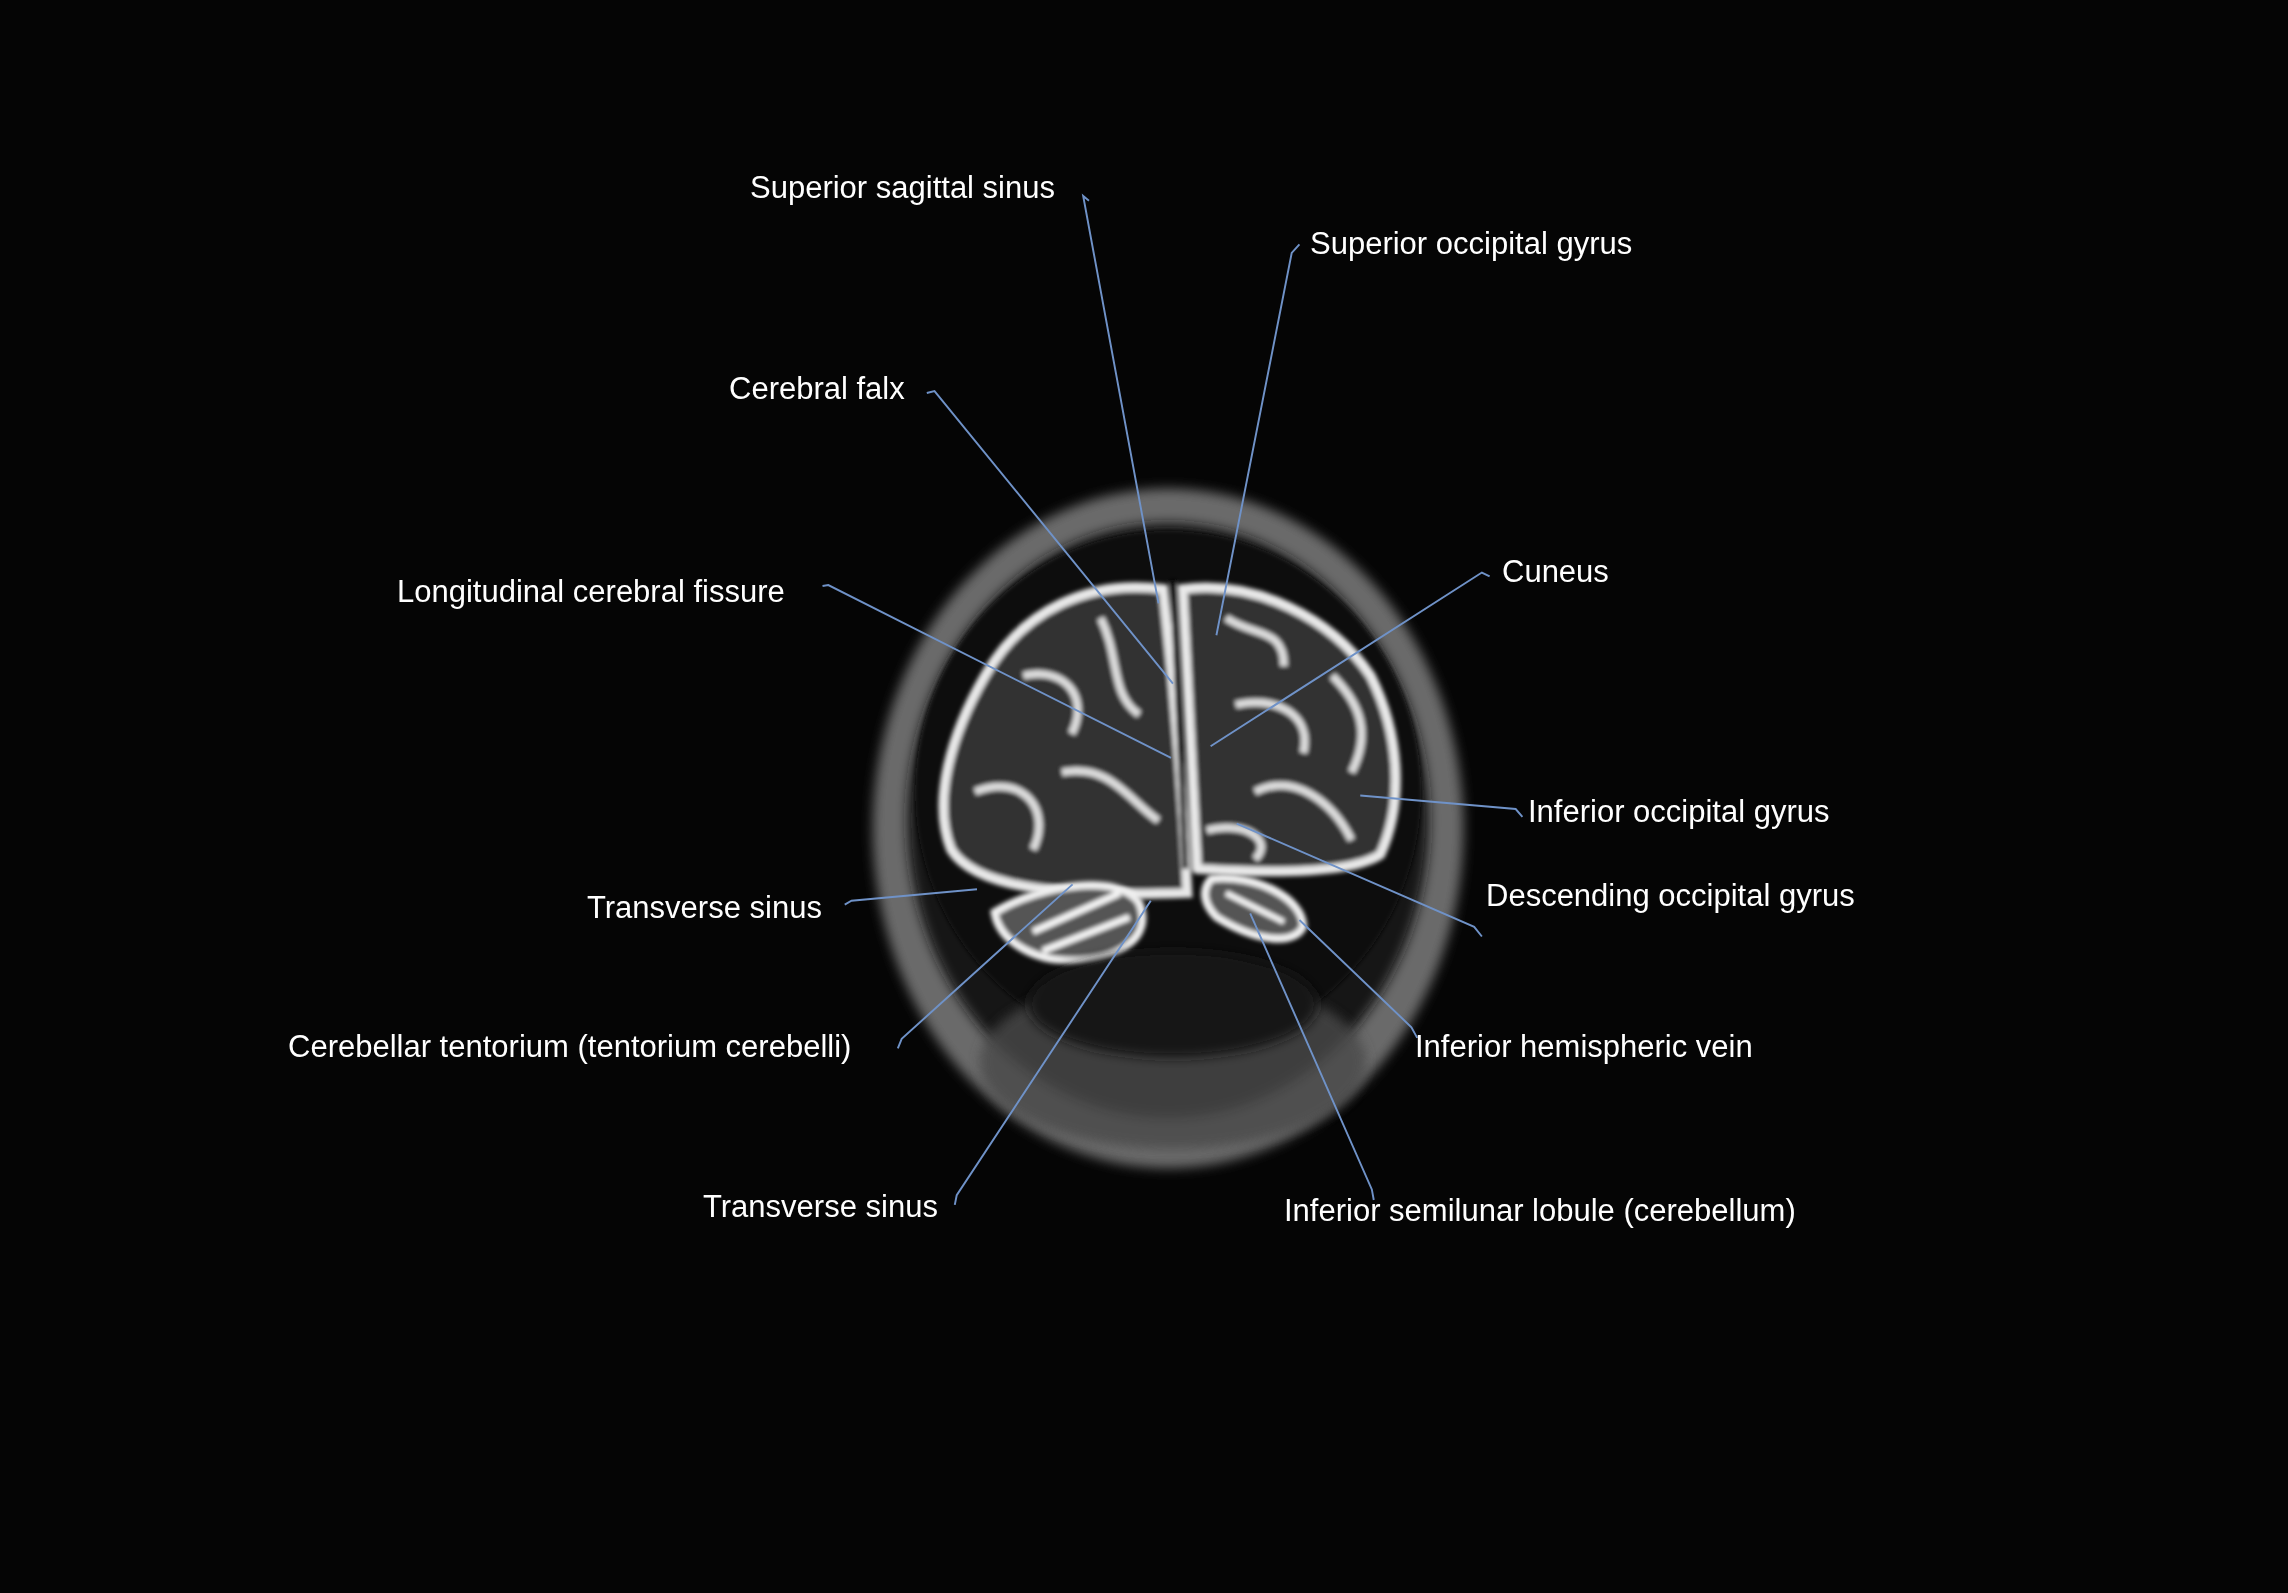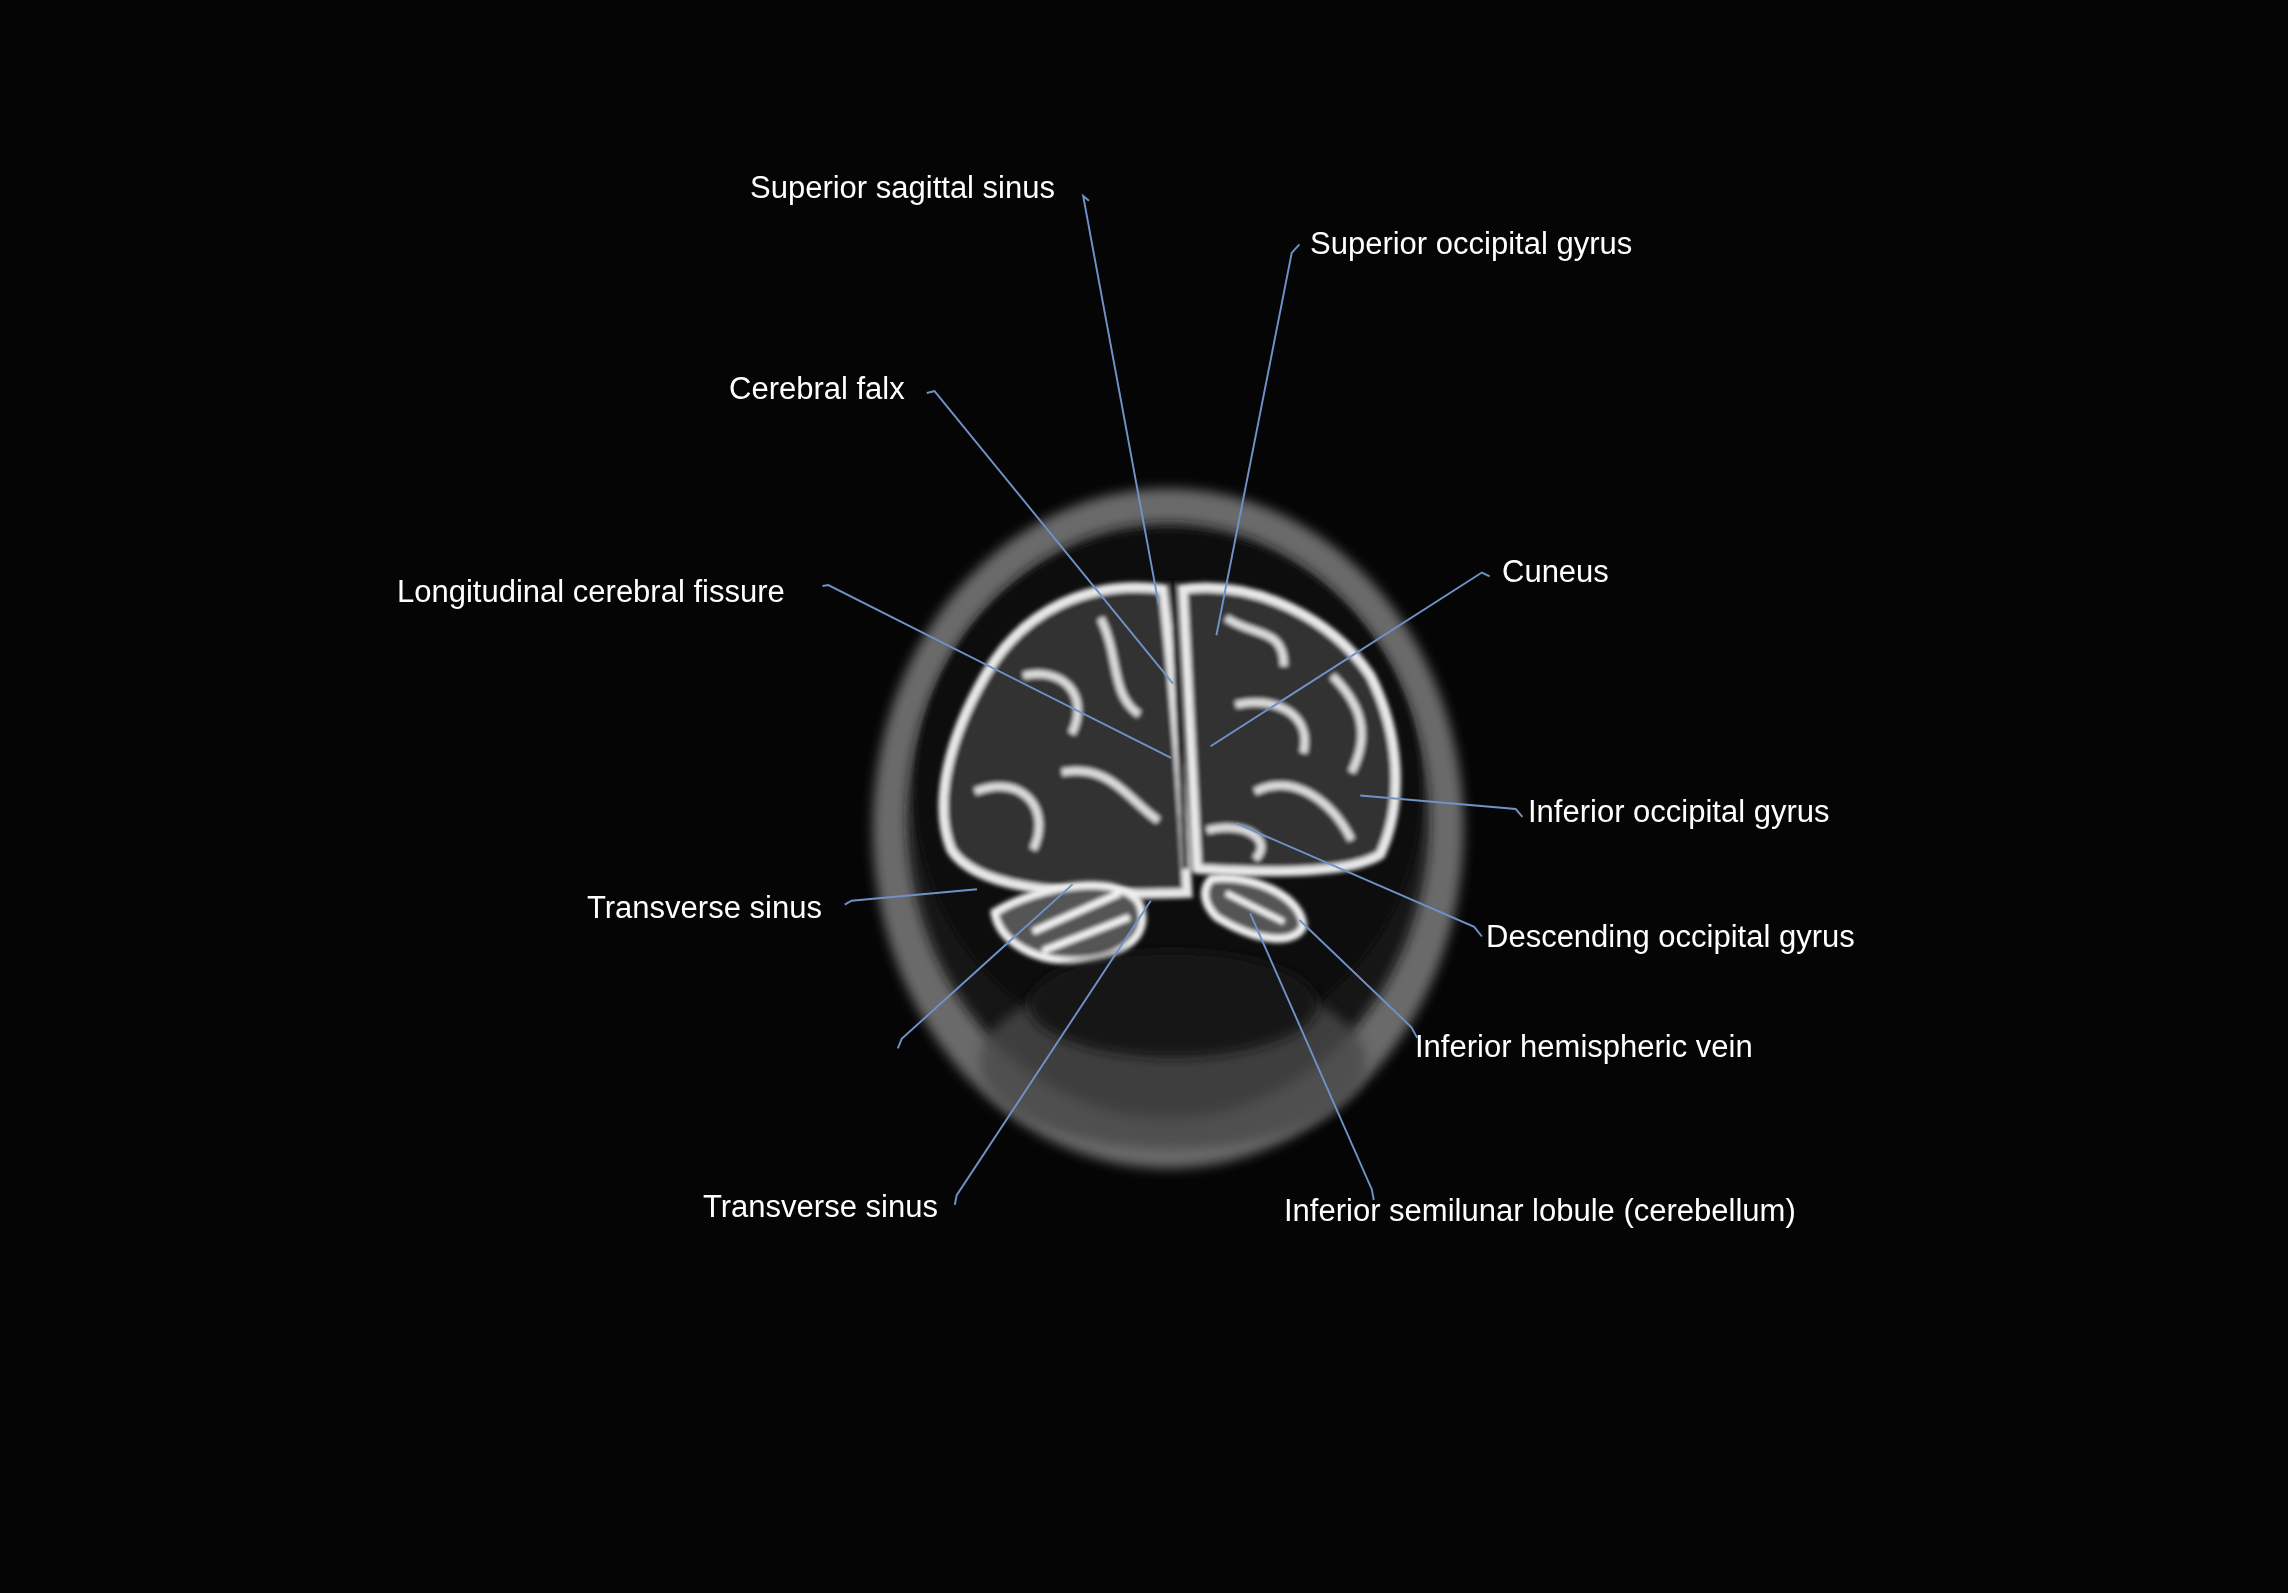--- a/index.html
+++ b/index.html
@@ -94,19 +94,20 @@
       <polyline points="989,1248 991,1238 1192,933" fill="none" stroke="#6f92c8" stroke-width="2"></polyline>
       <polyline points="1423,1243 1421,1232 1295,946" fill="none" stroke="#6f92c8" stroke-width="2"></polyline>
     </svg>
 
   <div class="label" style="left: 750px; top: 170px;">Superior sagittal sinus</div>
   <div class="label" style="left: 1310px; top: 218px; margin-top: 8px;">Superior occipital gyrus</div>
   <div class="label" style="left: 729px; top: 371px;">Cerebral falx</div>
   <div class="label" style="left: 397px; top: 574px;">Longitudinal cerebral fissure</div>
   <div class="label" style="left: 1502px; top: 554px;">Cuneus</div>
   <div class="label" style="left: 1528px; top: 794px;">Inferior occipital gyrus</div>
-  <div class="label" style="left: 1486px; top: 919px;">Descending occipital gyrus</div>
+  <div class="label" style="left: 1486px; top: 878px;">Descending occipital gyrus</div>
   <div class="label" style="left: 587px; top: 890px;">Transverse sinus</div>
+  <div class="label" style="left: 288px; top: 1029px;">Cerebellar tentorium (tentorium cerebelli)</div>
   <div class="label" style="left: 1415px; top: 1029px;">Inferior hemispheric vein</div>
   <div class="label" style="left: 703px; top: 1189px;">Transverse sinus</div>
   <div class="label" style="left: 1284px; top: 1193px;">Inferior semilunar lobule (cerebellum)</div>
 </div>
 
 
 </body></html>

